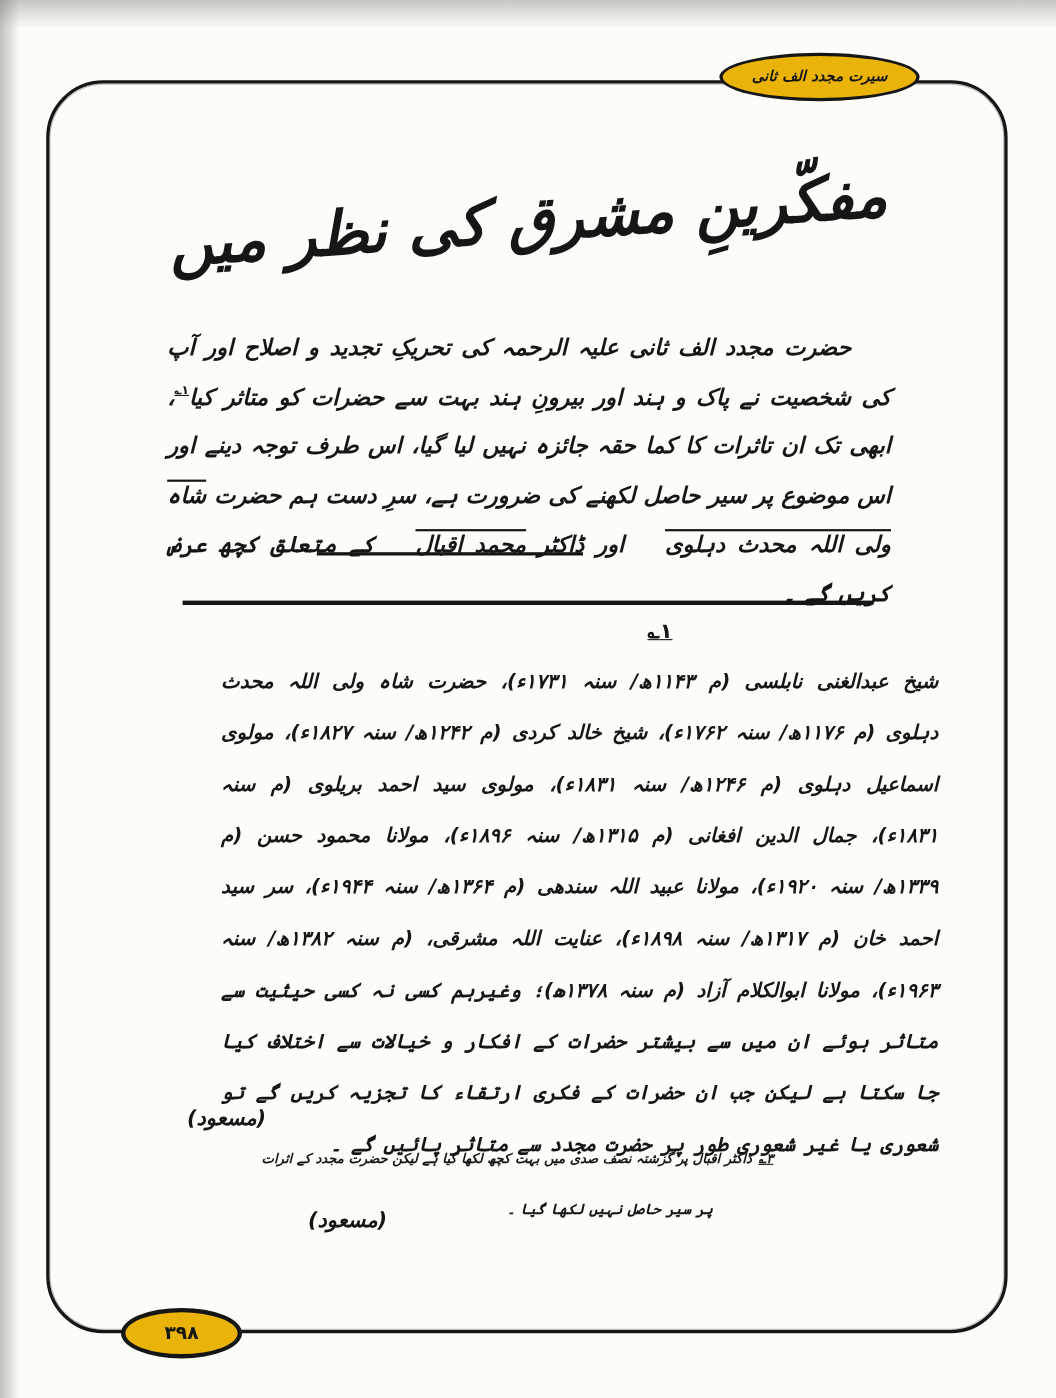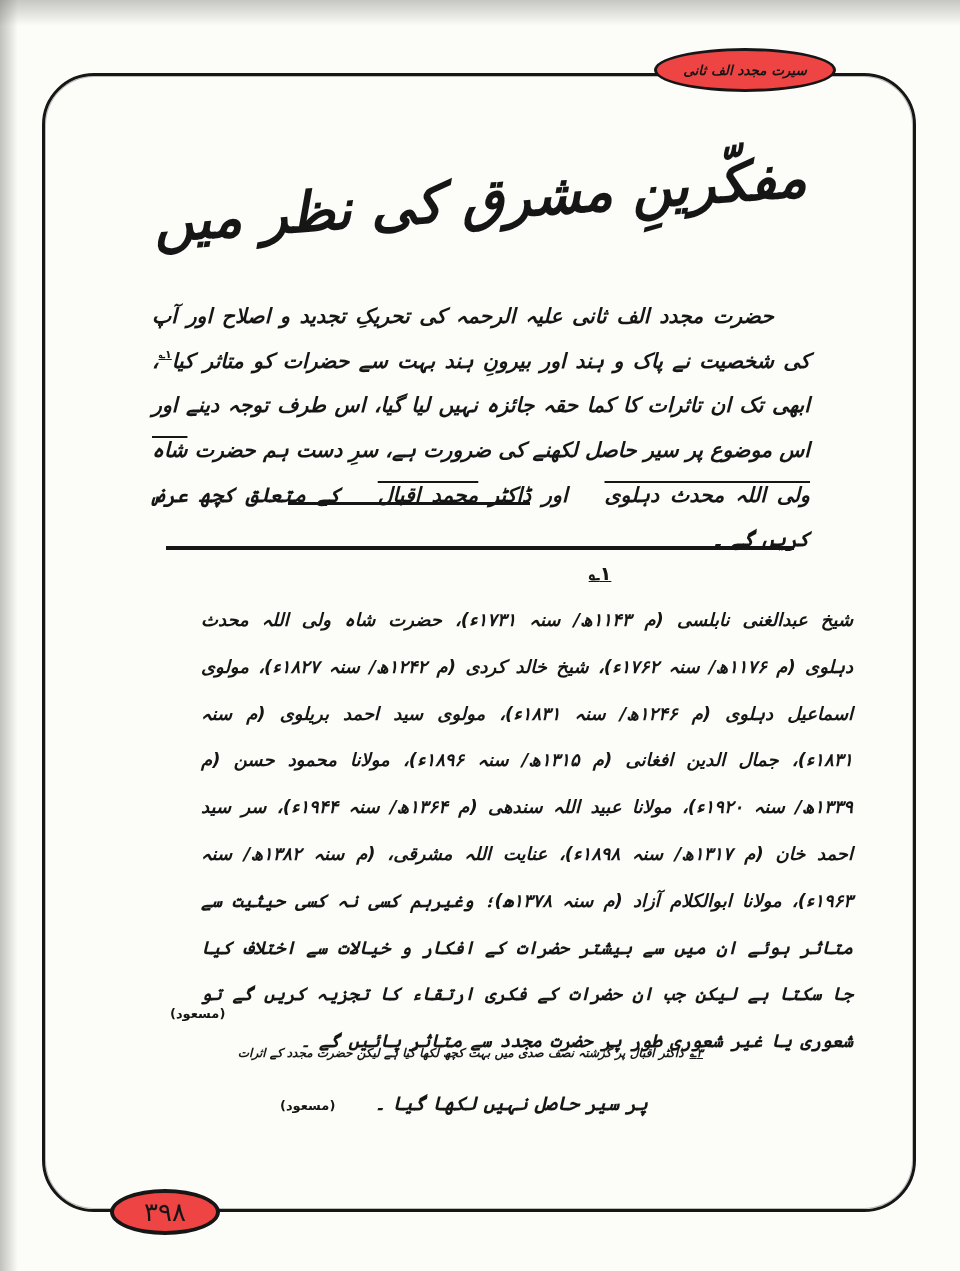--- a/index.html
+++ b/index.html
@@ -19,28 +19,28 @@
   .frame{
     position:absolute; left:42px; top:73px; width:874px; height:1139px;
     border:3.5px solid #161616; border-radius:52px;
     box-shadow: inset 0 0 0 1px rgba(20,20,20,.28);
     background:transparent;
   }
 
   .urdu{ direction:rtl; unicode-bidi:isolate; font-family:"DejaVu Sans", sans-serif; }
 
   .cartouche{
-    position:absolute; background:#ef4444; border:3px solid #161616;
+    position:absolute; background:#eab308; border:3px solid #161616;
     border-radius:50%; display:flex; align-items:center; justify-content:center;
     z-index:3;
   }
   .cartouche.header{ left:654px; top:48px; width:182px; height:44px; }
   .cartouche.header span{ font-size:13.5px; font-weight:bold; font-style:italic; white-space:nowrap; }
   .cartouche.pageno{ left:110px; top:1189px; width:110px; height:46px; border-width:4px; }
-  .cartouche.pageno span{ font-size:26px; font-weight:normal; letter-spacing:2px; }
+  .cartouche.pageno span{ font-size:17px; font-weight:bold; letter-spacing:2px; }
 
   .title{
     position:absolute; left:0; top:168px; width:960px;
     text-align:center; font-size:55px; font-weight:bold; font-style:italic;
     transform:rotate(-4deg); letter-spacing:-1px;
   }
 
   .intro{
     position:absolute; left:152px; top:294px; width:658px;
     font-size:20.5px; line-height:2.18; font-weight:bold; font-style:italic;
@@ -65,23 +65,23 @@
   .fn.fn2{ top:914px; font-size:17.5px; line-height:2.68; text-indent:128px; }
   .fnm{ padding-left:6px; text-decoration:underline; }
 
   .fn3-line1{
     position:absolute; left:156px; top:1046px; width:547px;
     font-size:12px; font-weight:bold; font-style:italic;
     direction:rtl; white-space:nowrap; text-align:right;
   }
   .fn3-line2{
     position:absolute; right:312px; top:1092px;
-    font-size:19px; font-weight:bold; font-style:italic; white-space:nowrap;
+    font-size:13px; font-weight:bold; font-style:italic; white-space:nowrap;
   }
-  .attr{ position:absolute; font-size:13px; font-weight:bold; }
+  .attr{ position:absolute; font-size:19px; font-weight:bold;font-style:italic; }
   .attr.a2{ left:170px; top:1006px; }
   .attr.a3{ left:280px; top:1098px; }
 </style>
 </head>
 <body>
 
 <div class="page">
 
   <div class="frame"></div>
 

